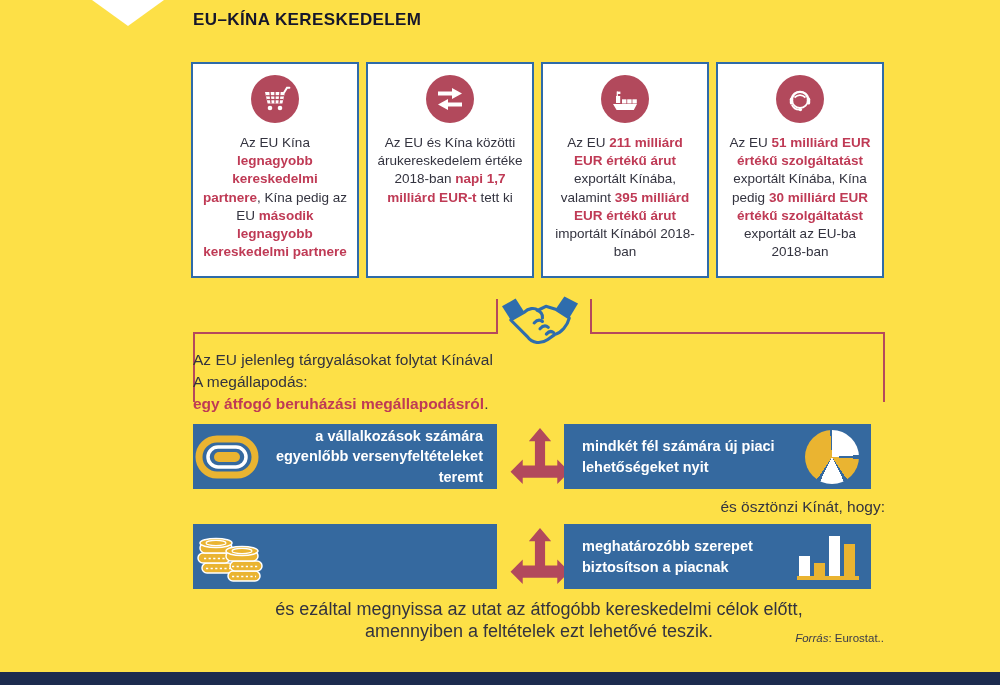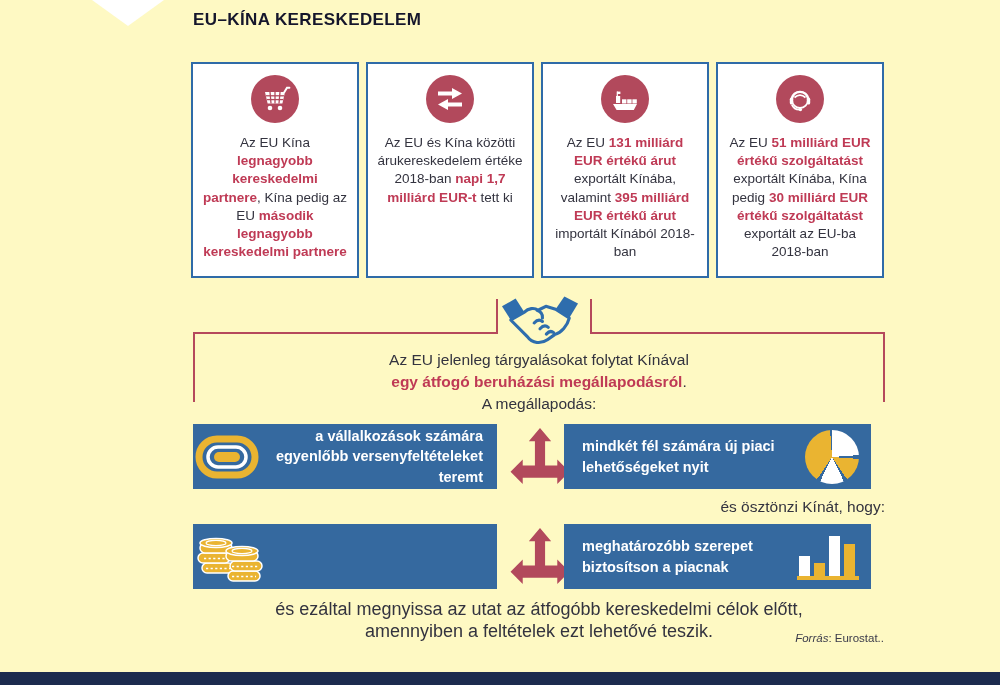--- a/index.html
+++ b/index.html
@@ -1,18 +1,18 @@
 <!DOCTYPE html>
 <html><head>
 <meta charset="utf-8">
 <style>
   html,body{margin:0;padding:0;}
   #canvas{
     position:relative;width:1000px;height:685px;overflow:hidden;
-    background:#fef9c3;font-family:"Liberation Sans",sans-serif;color:#33333f;
+    background:#fde047;font-family:"Liberation Sans",sans-serif;color:#33333f;
   }
   .white-tri{position:absolute;left:92px;top:0;width:0;height:0;
     border-left:36px solid transparent;border-right:36px solid transparent;
     border-top:26px solid #ffffff;}
   .title{position:absolute;left:193px;top:10px;margin:0;font-size:17px;font-weight:bold;
     color:#15162c;letter-spacing:.4px;}
   
   .stat-boxes{position:absolute;left:191px;top:62px;width:694px;display:flex;gap:7px;}
   .stat-box{width:168px;height:216px;background:#ffffff;border:2px solid #2f6ba8;
     box-sizing:border-box;display:flex;flex-direction:column;align-items:center;
@@ -24,21 +24,21 @@
   
   .rline{position:absolute;background:#b5495c;}
   .rl-vmid-left {left:496px;top:299px;width:2px;height:34px;}
   .rl-vmid-right{left:590px;top:299px;width:2px;height:34px;}
   .rl-h-left {left:193px;top:332px;width:305px;height:2px;}
   .rl-h-right{left:590px;top:332px;width:295px;height:2px;}
   .rl-v-left {left:193px;top:332px;width:2px;height:70px;}
   .rl-v-right{left:883px;top:332px;width:2px;height:70px;}
   .handshake{position:absolute;left:501px;top:291px;}
   
-  .mid-text{position:absolute;left:193px;top:349px;width:692px;text-align:center;
+  .mid-text{position:absolute;left:193px;top:349px;width:692px;
     font-size:15.5px;line-height:22px;}
   
   .benefit-box{position:absolute;height:65px;background:#35699f;box-sizing:border-box;
     display:flex;align-items:center;color:#ffffff;font-weight:bold;font-size:14.5px;
     line-height:1.4;}
   .bb-left {left:193px;width:304px;padding:0 14px 0 2px;}
   .bb-right{left:564px;width:307px;padding:0 12px 0 18px;}
   .row1{top:424px;} .row2{top:524px;}
   .bb-left .bb-text{flex:1;text-align:right;}
   .bb-right .bb-text{flex:1;text-align:left;}
@@ -111,21 +111,21 @@
         <svg width="32" height="32" viewBox="0 0 32 32">
           <path d="M4 21 H28 L24.8 27 H7.6 Z" fill="#ffffff"></path>
           <rect x="7" y="13" width="4.2" height="7" fill="#ffffff"></rect>
           <rect x="8" y="8.6" width="3.4" height="2.4" fill="#ffffff"></rect>
           <line x1="8.3" y1="8.6" x2="8.3" y2="13" stroke="#ffffff" stroke-width="1.2"></line>
           <rect x="13" y="16.3" width="4.4" height="4.2" fill="#ffffff"></rect>
           <rect x="18.2" y="16.3" width="4.4" height="4.2" fill="#ffffff"></rect>
           <rect x="23.4" y="16.3" width="4.4" height="4.2" fill="#ffffff"></rect>
         </svg>
       </div>
-      <div class="stat-text"><span>Az EU </span><span class="seg-red">131 milliárd EUR értékű árut</span><span> exportált Kínába, valamint </span><span class="seg-red">395 milliárd EUR értékű árut</span><span> importált Kínából 2018-ban</span></div>
+      <div class="stat-text"><span>Az EU </span><span class="seg-red">211 milliárd EUR értékű árut</span><span> exportált Kínába, valamint </span><span class="seg-red">395 milliárd EUR értékű árut</span><span> importált Kínából 2018-ban</span></div>
     </div>
 
     <div class="stat-box">
       <div class="stat-icon">
         <svg width="32" height="32" viewBox="0 0 32 32">
           <circle cx="16" cy="17" r="8" fill="none" stroke="#ffffff" stroke-width="1.8"></circle>
           <path d="M10.5 14.5 Q16 9.8 21.5 14.5" stroke="#ffffff" stroke-width="1.8" fill="none"></path>
           <path d="M7.6 15.5 A8.6 8.6 0 0 1 24.4 15.5" stroke="#ffffff" stroke-width="2.2" fill="none"></path>
           <rect x="5.8" y="14.6" width="3.4" height="7" rx="1.6" fill="#ffffff"></rect>
           <rect x="22.8" y="14.6" width="3.4" height="7" rx="1.6" fill="#ffffff"></rect>
@@ -155,22 +155,22 @@
         <path d="M34 32 q4.5 -5 8.5 -1.5"></path>
         <path d="M40 38 q4.5 -5 8.5 -1.5"></path>
         <path d="M46.5 43.5 q4 -4.5 7.5 -1.5"></path>
         <path d="M37 19 q6 2 5.5 8"></path>
       </g>
     </svg>
   </div>
 
   <div class="mid-text">
     <div>Az EU jelenleg tárgyalásokat folytat Kínával</div>
+    <div>A megállapodás:</div>
     <div><span class="seg-red">egy átfogó beruházási megállapodásról</span><span>.</span></div>
-    <div>A megállapodás:</div>
   </div>
 
   <div class="benefit-box bb-left row1">
     <div class="bb-icon">
       <svg width="64" height="46" viewBox="0 0 64 44">
         <rect x="4" y="4" width="56" height="36" rx="18" fill="none" stroke="#eab431" stroke-width="7"></rect>
         <rect x="13" y="12" width="38" height="20" rx="10" fill="none" stroke="#ffffff" stroke-width="3.5"></rect>
         <rect x="19" y="17" width="26" height="10" rx="5" fill="#eab431"></rect>
       </svg>
     </div>

